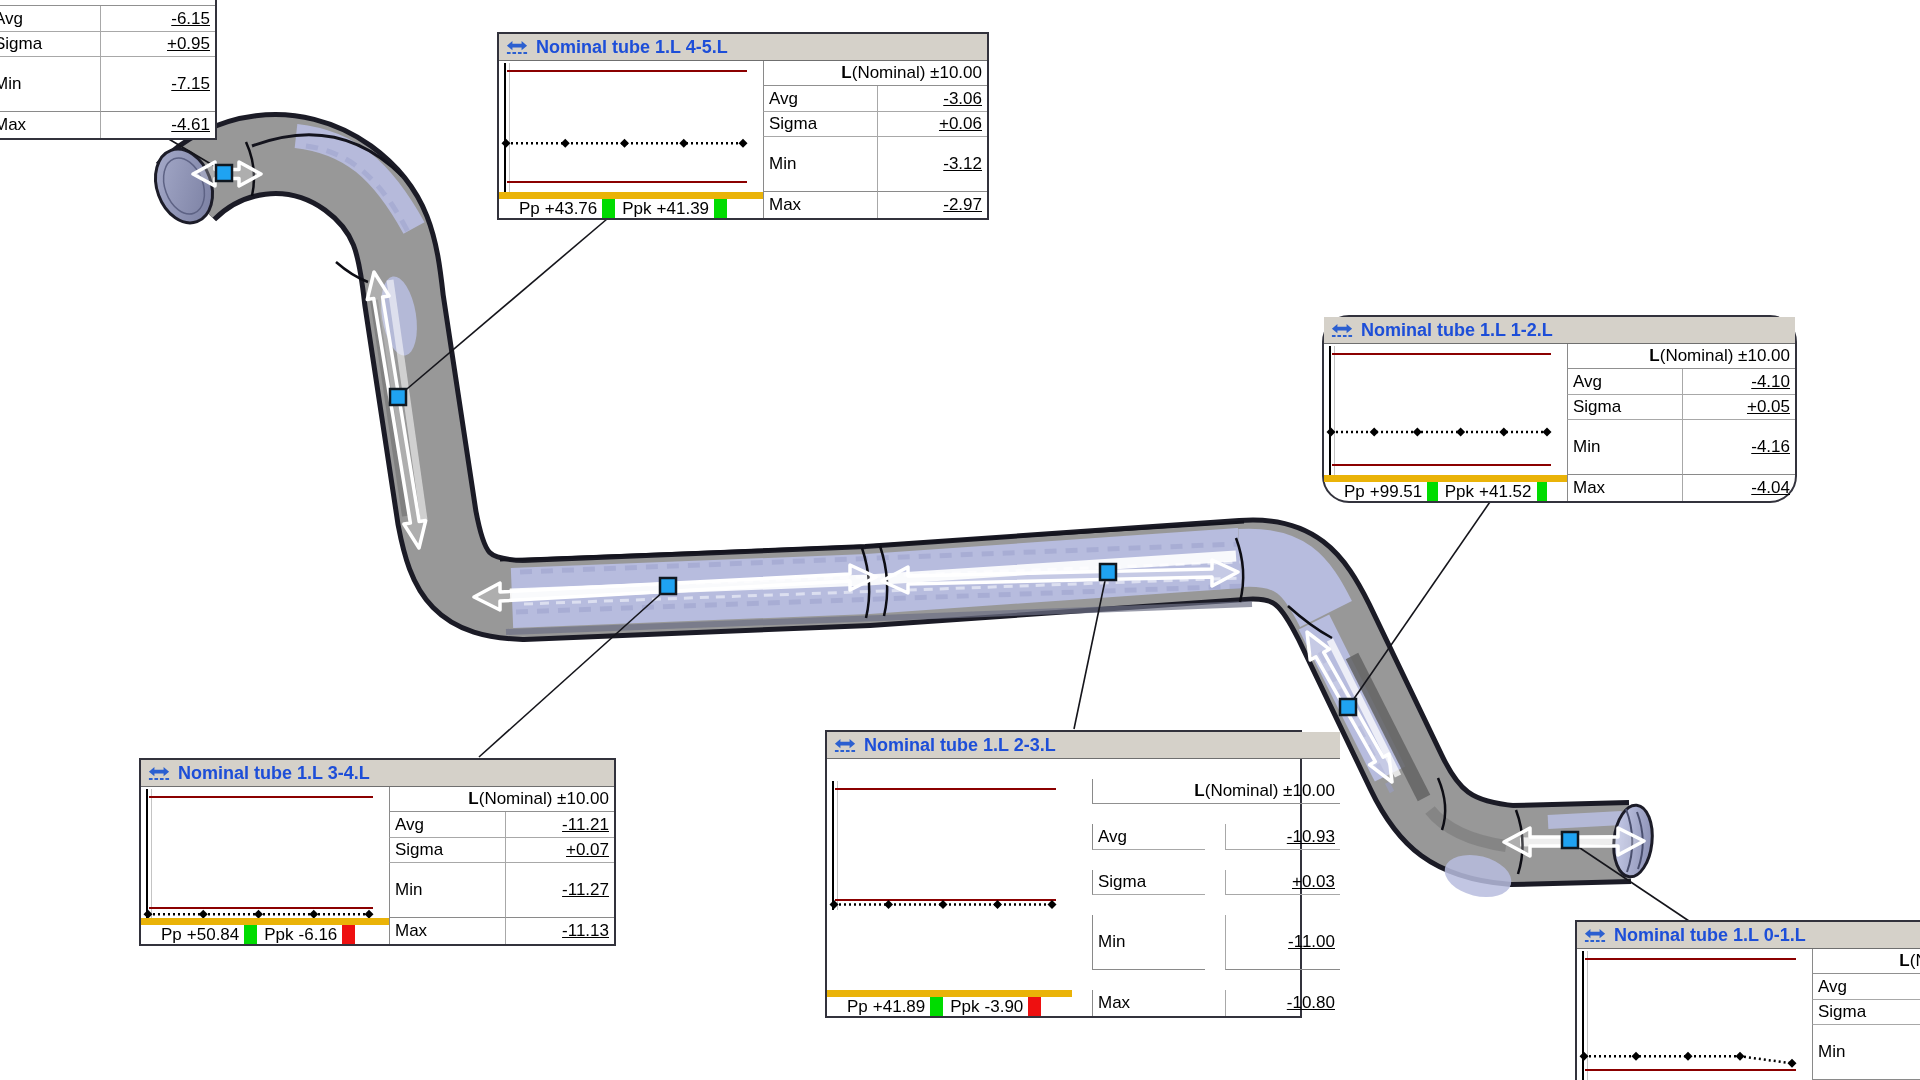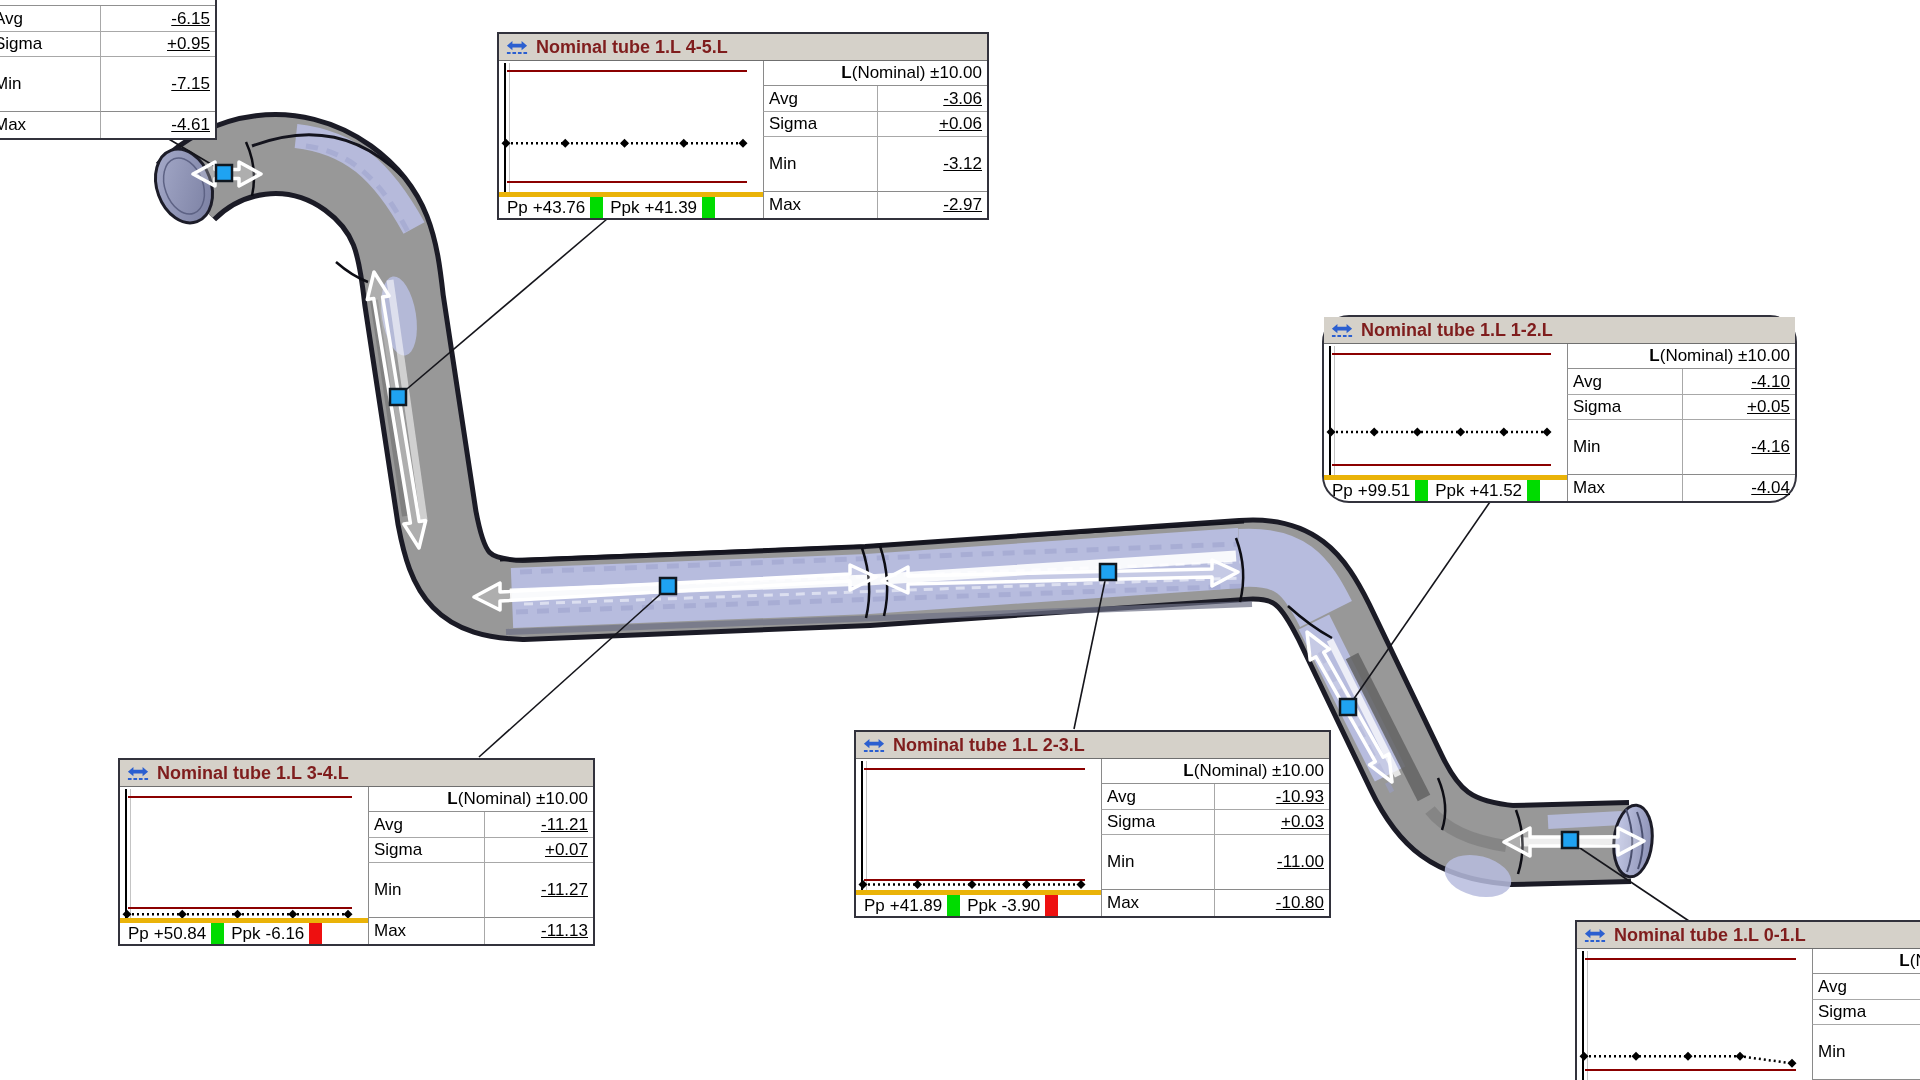--- a/index.html
+++ b/index.html
@@ -1,22 +1,22 @@
 <!DOCTYPE html>
 <html><head>
 <meta charset="utf-8">
 <style>
   html,body{margin:0;padding:0;}
   body{width:1920px;height:1080px;overflow:hidden;background:#ffffff;font-family:"Liberation Sans",sans-serif;}
   #stage{position:absolute;left:0;top:0;width:1920px;height:1080px;overflow:hidden;background:#fff;}
   #scene{position:absolute;left:0;top:0;}
   .panel{position:absolute;display:grid;grid-template-rows:27px 25px 26px 25px 55px 26px;background:#fff;border:2px solid #32323c;}
-  .titlebar{grid-column:1/4;grid-row:1;background:#d5d1c9;border-bottom:1px solid #6f6f6f;display:flex;align-items:center;gap:8px;padding-left:7px;font-weight:bold;font-size:18px;color:#7f1d1d;white-space:nowrap;overflow:hidden;}
+  .titlebar{grid-column:1/4;grid-row:1;background:#d5d1c9;border-bottom:1px solid #6f6f6f;display:flex;align-items:center;gap:8px;padding-left:7px;font-weight:bold;font-size:18px;color:#1d4ed8;white-space:nowrap;overflow:hidden;}
   .chart{grid-column:1;grid-row:2/6;background:#fff;position:relative;overflow:hidden;}
-  .pprow{grid-column:1;grid-row:6;display:flex;align-items:center;font-size:17px;padding:0 8px;border-top:5px solid #eab308;gap:5px;white-space:nowrap;overflow:hidden;}
+  .pprow{grid-column:1;grid-row:6;display:flex;align-items:center;font-size:17px;padding:0 20px;border-top:7px solid #eab308;gap:5px;white-space:nowrap;overflow:hidden;}
   .hdr{grid-column:2/4;grid-row:2;display:flex;align-items:center;justify-content:flex-end;padding-right:5px;font-size:17px;border-left:1px solid #8a8a8a;border-bottom:1px solid #909090;white-space:nowrap;}
   .hdr b{margin-right:0;}
   .cell{display:flex;align-items:center;font-size:17px;padding:0 5px;white-space:nowrap;overflow:hidden;}
   .lbl{justify-content:flex-start;border-left:1px solid #8a8a8a;}
   .val{justify-content:flex-end;border-left:1px solid #a8a8a8;}
   .c2{grid-column:2;} .c3{grid-column:3;text-decoration:underline;}
   .r3{grid-row:3;border-bottom:1px solid #a8a8a8;}
   .r4{grid-row:4;border-bottom:1px solid #a8a8a8;}
   .r5{grid-row:5;border-bottom:1px solid #8a8a8a;}
   .r6{grid-row:6;}
@@ -216,21 +216,21 @@
     <div class="cell val c3 r6">-4.04</div>
     <div class="pprow">
       <span>Pp</span>
       <span>+99.51</span>
       <span class="box" style="background: rgb(0, 220, 0);"></span>
       <span class="ppg">Ppk</span>
       <span>+41.52</span>
       <span class="box" style="background: rgb(0, 220, 0);"></span>
     </div>
   </div>
-      <div class="panel" style="left: 118px; top: 758px; width: 473px; grid-template-columns: 248px 116px 109px; text-align: center;">
+      <div class="panel" style="left: 139px; top: 758px; width: 473px; grid-template-columns: 248px 116px 109px; text-align: center;">
     <div class="titlebar">
       <svg viewBox="0 0 24 16" width="22" height="15">
         <path d="M1 6 L7 1 V4 H17 V1 L23 6 L17 11 V8 H7 V11 Z" fill="#2b5fd0"></path>
         <line x1="1" y1="14" x2="23" y2="14" stroke="#2b5fd0" stroke-width="2" stroke-dasharray="4 2"></line>
       </svg>
       <span>Nominal tube 1.L 3-4.L</span>
     </div>
     <div class="chart"><svg width="248" height="131" viewBox="0 0 248 131">
             <line x1="6" y1="2" x2="6" y2="131" stroke="#000000" stroke-width="2"></line>
             <line x1="10.5" y1="2" x2="10.5" y2="131" stroke="#c4c4c4" stroke-width="1"></line>
@@ -257,21 +257,21 @@
     <div class="cell val c3 r6">-11.13</div>
     <div class="pprow">
       <span>Pp</span>
       <span>+50.84</span>
       <span class="box" style="background: rgb(0, 220, 0);"></span>
       <span class="ppg">Ppk</span>
       <span>-6.16</span>
       <span class="box" style="background: rgb(238, 16, 16);"></span>
     </div>
   </div>
-      <div class="panel" style="left: 854px; top: 730px; width: 473px; grid-template-columns: 245px 113px 115px;">
+      <div class="panel" style="left: 825px; top: 730px; width: 473px; grid-template-columns: 245px 113px 115px; gap: 20px;">
     <div class="titlebar">
       <svg viewBox="0 0 24 16" width="22" height="15">
         <path d="M1 6 L7 1 V4 H17 V1 L23 6 L17 11 V8 H7 V11 Z" fill="#2b5fd0"></path>
         <line x1="1" y1="14" x2="23" y2="14" stroke="#2b5fd0" stroke-width="2" stroke-dasharray="4 2"></line>
       </svg>
       <span>Nominal tube 1.L 2-3.L</span>
     </div>
     <div class="chart"><svg width="245" height="131" viewBox="0 0 245 131">
             <line x1="6" y1="2" x2="6" y2="131" stroke="#000000" stroke-width="2"></line>
             <line x1="10.5" y1="2" x2="10.5" y2="131" stroke="#c4c4c4" stroke-width="1"></line>

